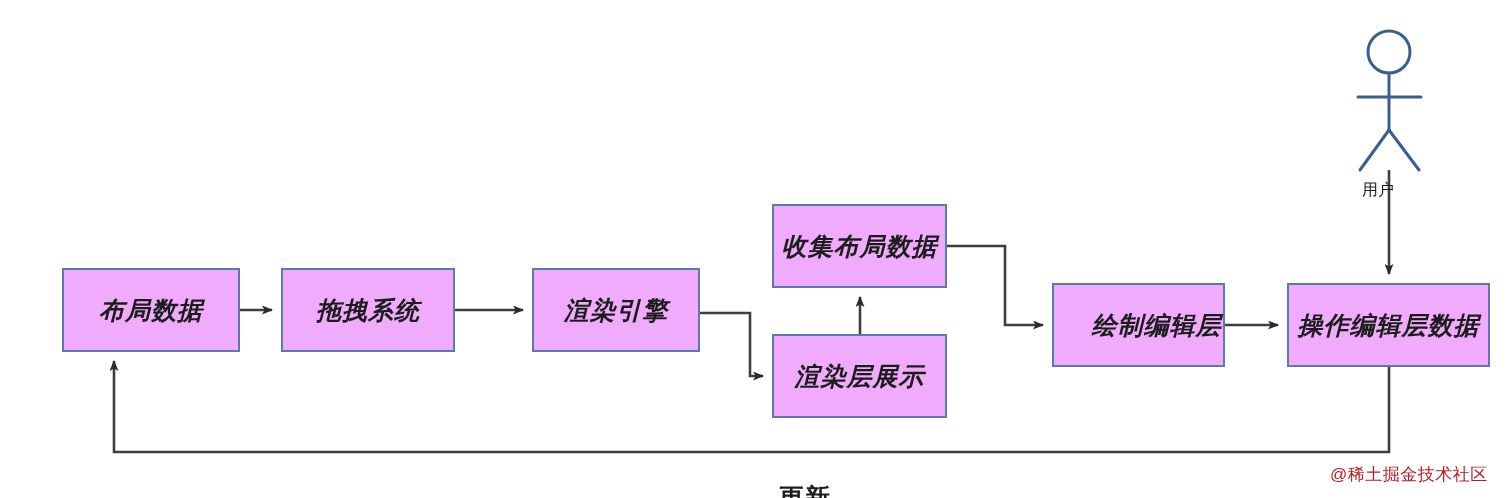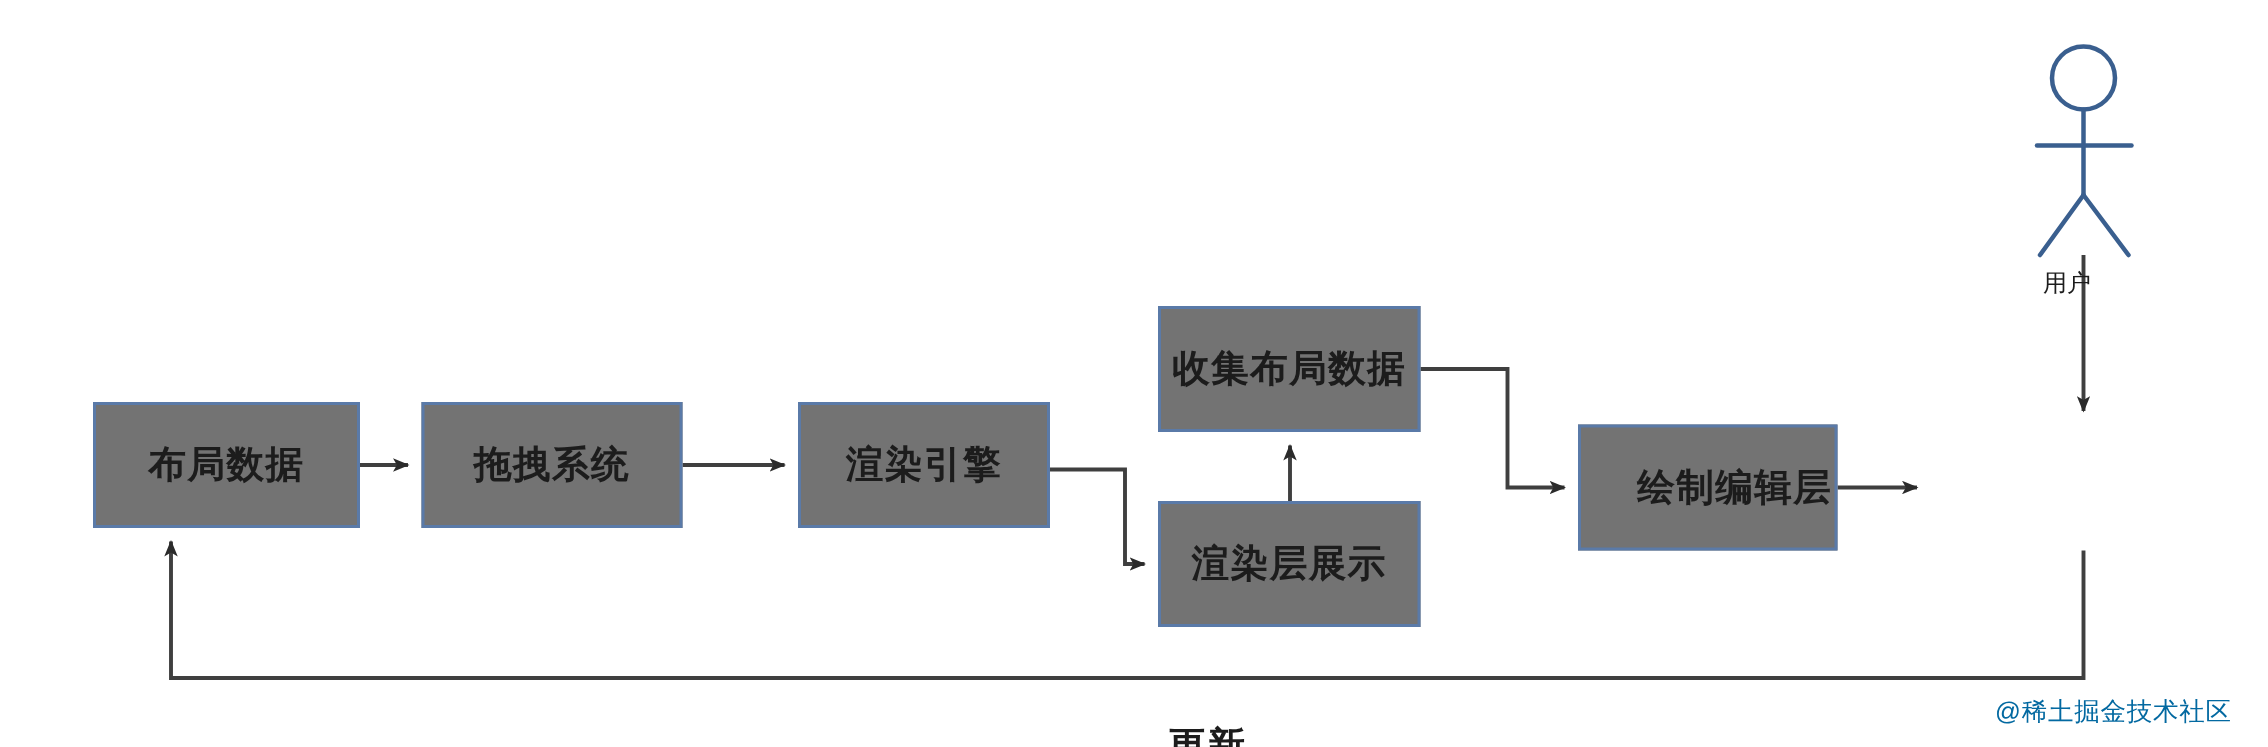--- a/index.html
+++ b/index.html
@@ -21,25 +21,26 @@
   #diagram-svg {
     position: absolute;
     left: 0;
     top: 0;
     width: 1512px;
     height: 498px;
   }
   .node-box {
     position: absolute;
     box-sizing: border-box;
-    background: #737373;
+    background: #f0abfc;
     border: 2px solid #5a7aa8;
     display: flex;
     align-items: center;
     justify-content: center;
+    font-style: italic;
   }
   .node-label {
     font-family: "Liberation Sans", "DejaVu Sans", sans-serif;
     font-size: 25px;
     font-weight: 700;
     color: #1c1c1c;
     letter-spacing: 1px;
     white-space: nowrap;
     line-height: 1;
   }
@@ -60,21 +61,21 @@
     font-size: 16px;
     font-weight: 400;
     color: #1c1c1c;
     white-space: nowrap;
     line-height: 1;
   }
   .watermark {
     position: absolute;
     font-family: "Liberation Sans", "DejaVu Sans", sans-serif;
     font-size: 17px;
-    color: #0369a1;
+    color: #b91c1c;
     white-space: nowrap;
     letter-spacing: 0.5px;
   }
 </style>
 </head>
 <body>
 
 <div id="canvas">
 
   <svg id="diagram-svg" viewBox="0 0 1512 498" xmlns="http://www.w3.org/2000/svg">
@@ -126,20 +127,23 @@
   </div>
 
   <div class="node-box" style="left:772px; top:334px; width:175px; height:84px;text-align:right;">
     <span class="node-label">渲染层展示</span>
   </div>
 
   <div class="node-box" style="left:1052px; top:283px; width:173px; height:84px;padding-left:36px;">
     <span class="node-label">绘制编辑层</span>
   </div>
 
+  <div class="node-box" style="left:1287px; top:283px; width:203px; height:84px;">
+    <span class="node-label">操作编辑层数据</span>
+  </div>
 
   <div class="actor-label" style="left:1362px; top:182px;">用户</div>
 
   <div class="edge-label" style="left:779px; top:438px;margin-top:47px;">更新</div>
 
   <div class="watermark" style="left:1330px; top:463px;">@稀土掘金技术社区</div>
 
 </div>
 
 </body></html>

